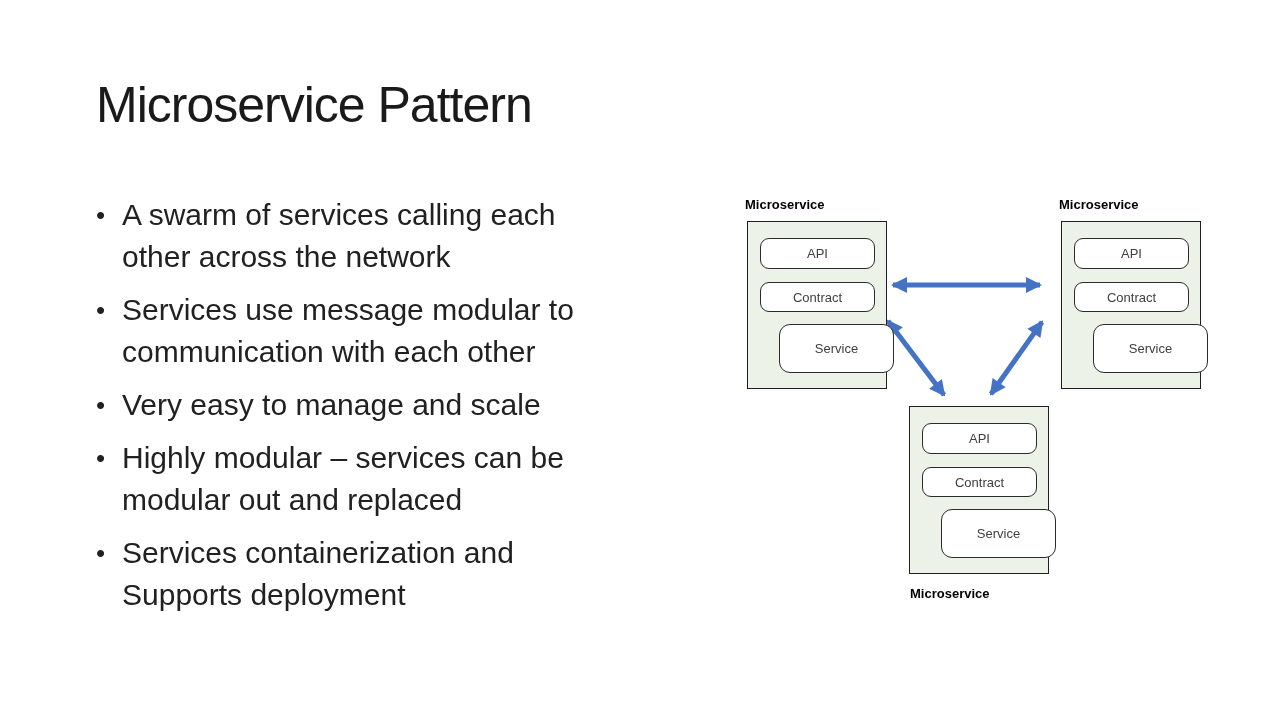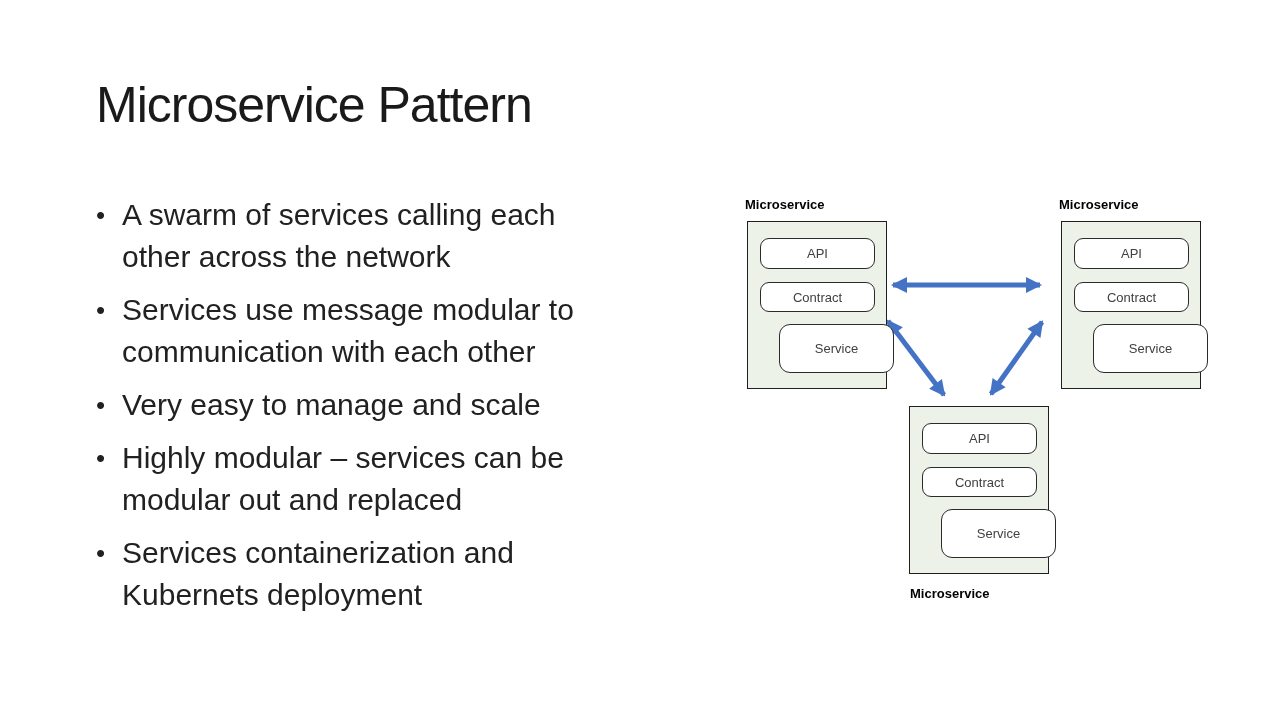--- a/index.html
+++ b/index.html
@@ -112,21 +112,21 @@
       <span class="bullet-dot">•</span>
       <div class="bullet-text">
         <div>Highly modular – services can be</div>
         <div>modular out and replaced</div>
       </div>
     </li>
     <li>
       <span class="bullet-dot">•</span>
       <div class="bullet-text">
         <div>Services containerization and</div>
-        <div>Kubernets deployment</div>
+        <div>Supports deployment</div>
       </div>
     </li>
   </ul>
 
   <div class="diagram">
 
     <svg class="arrows" width="1280" height="720" viewBox="0 0 1280 720">
       <defs>
         <marker id="ah" markerUnits="userSpaceOnUse" markerWidth="20" markerHeight="20" refX="15" refY="9" orient="auto-start-reverse">
           <path d="M1,1 L17,9 L1,17 Z" fill="#4472C4"></path>

